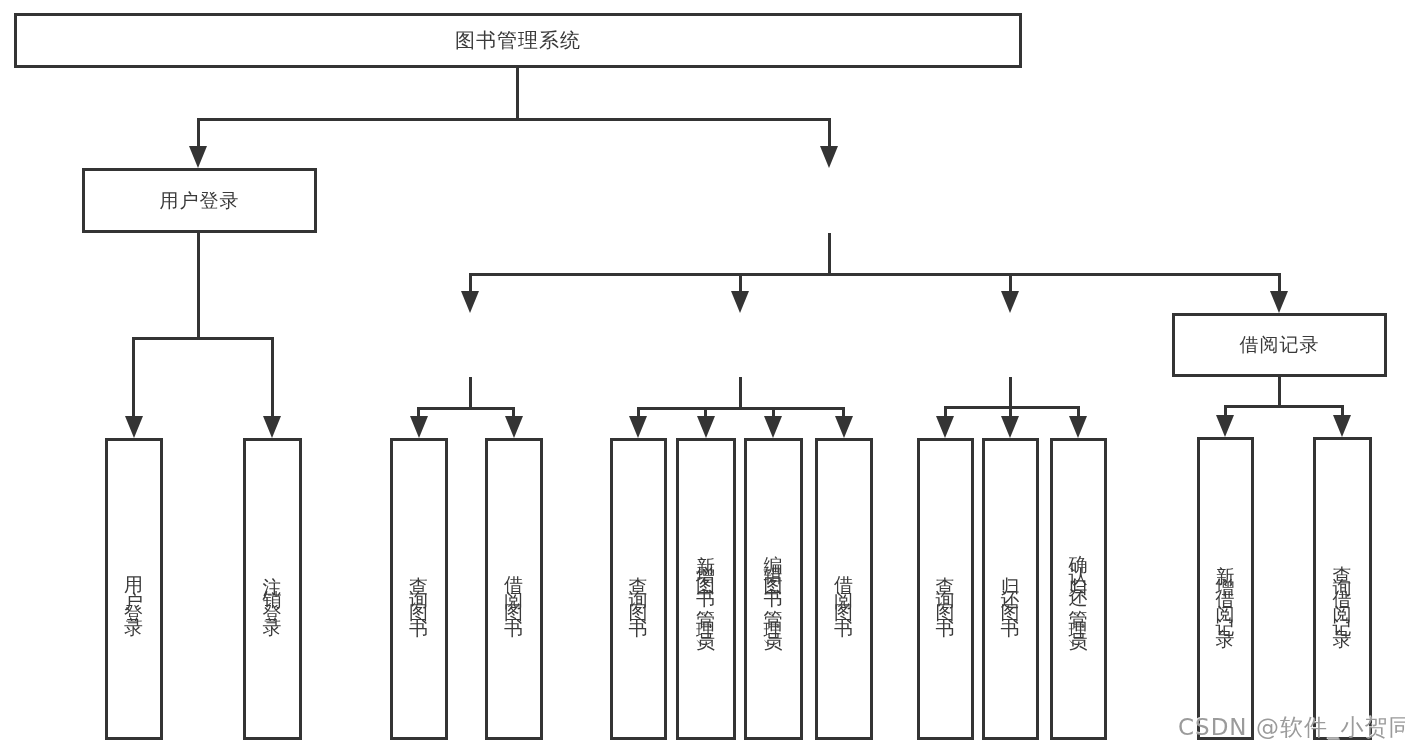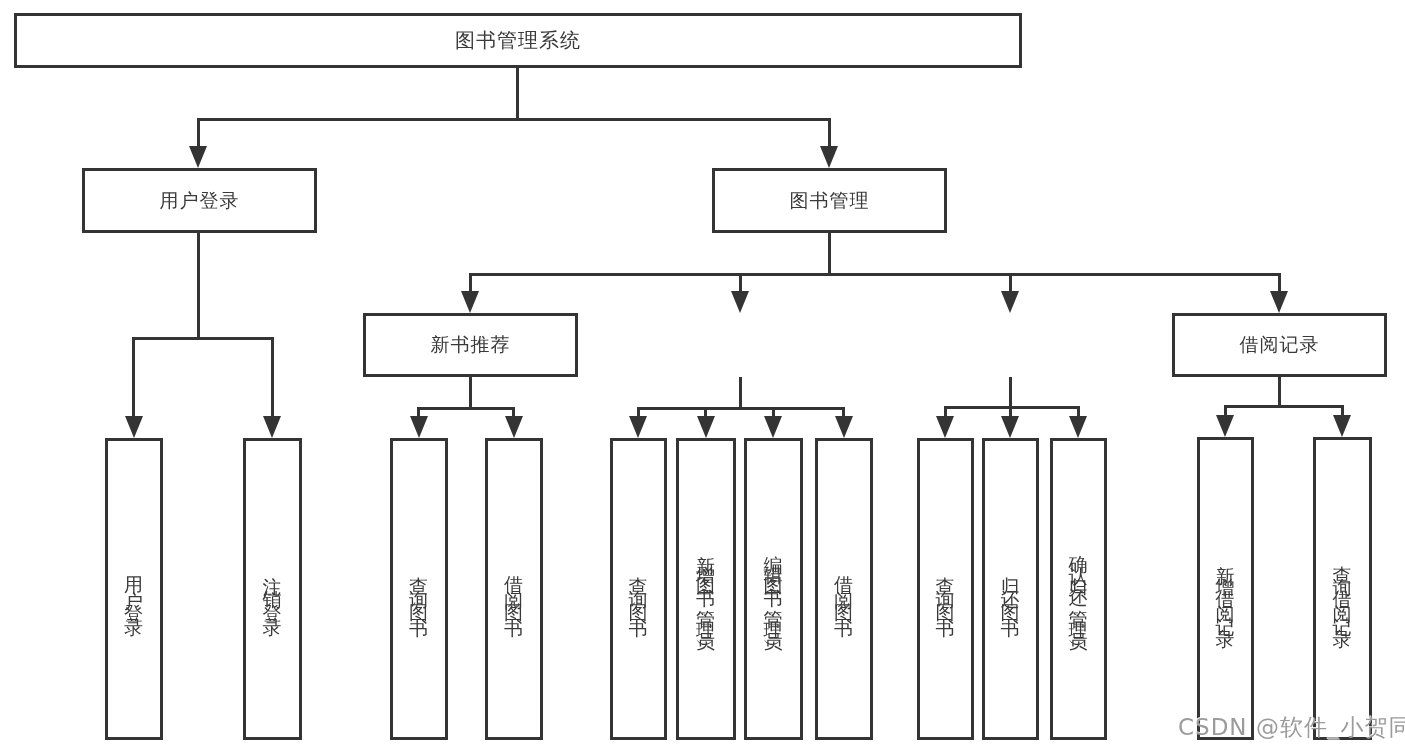--- a/index.html
+++ b/index.html
@@ -43,21 +43,20 @@
   <div class="hbox root-box" style="left:14px;top:13px;width:1008px;height:55px;">图书管理系统</div>
 
   <div class="vline" style="left:516px;top:68px;height:50px;"></div>
   <div class="hline" style="left:197px;top:118px;width:634px;"></div>
   <div class="vline" style="left:197px;top:118px;height:30px;"></div>
   <div class="arrow" style="left:189px;top:146px;"></div>
   <div class="vline" style="left:828px;top:118px;height:30px;"></div>
   <div class="arrow" style="left:820px;top:146px;"></div>
 
   <div class="hbox" style="left:82px;top:168px;width:235px;height:65px;">用户登录</div>
-  <div class="hbox" style="left:712px;top:168px;width:235px;height:65px;">图书管理</div>
 
   <div class="vline" style="left:197px;top:233px;height:104px;"></div>
   <div class="hline" style="left:132px;top:337px;width:141px;"></div>
   <div class="vline" style="left:132px;top:337px;height:82px;"></div>
   <div class="arrow" style="left:125px;top:416px;"></div>
   <div class="vline" style="left:271px;top:337px;height:82px;"></div>
   <div class="arrow" style="left:263px;top:416px;"></div>
 
   <div class="vbox sp4" style="left:105px;top:438px;width:58px;height:302px;">用户登录</div>
   <div class="vbox sp4" style="left:243px;top:438px;width:59px;height:302px;">注销登录</div>
@@ -66,21 +65,20 @@
   <div class="hline" style="left:469px;top:273px;width:812px;"></div>
   <div class="vline" style="left:469px;top:273px;height:22px;"></div>
   <div class="arrow" style="left:461px;top:291px;"></div>
   <div class="vline" style="left:739px;top:273px;height:22px;"></div>
   <div class="arrow" style="left:731px;top:291px;"></div>
   <div class="vline" style="left:1009px;top:273px;height:22px;"></div>
   <div class="arrow" style="left:1001px;top:291px;"></div>
   <div class="vline" style="left:1278px;top:273px;height:22px;"></div>
   <div class="arrow" style="left:1270px;top:291px;"></div>
 
-  <div class="hbox" style="left:363px;top:313px;width:215px;height:64px;">新书推荐</div>
   <div class="hbox" style="left:1172px;top:313px;width:215px;height:64px;">借阅记录</div>
 
   <div class="vline" style="left:469px;top:377px;height:33px;"></div>
   <div class="hline" style="left:418px;top:407px;width:97px;"></div>
   <div class="vline" style="left:417px;top:407px;height:13px;"></div>
   <div class="arrow" style="left:410px;top:416px;"></div>
   <div class="vline" style="left:512px;top:407px;height:13px;"></div>
   <div class="arrow" style="left:505px;top:416px;"></div>
 
   <div class="vbox sp4" style="left:390px;top:438px;width:58px;height:302px;">查询图书</div>

